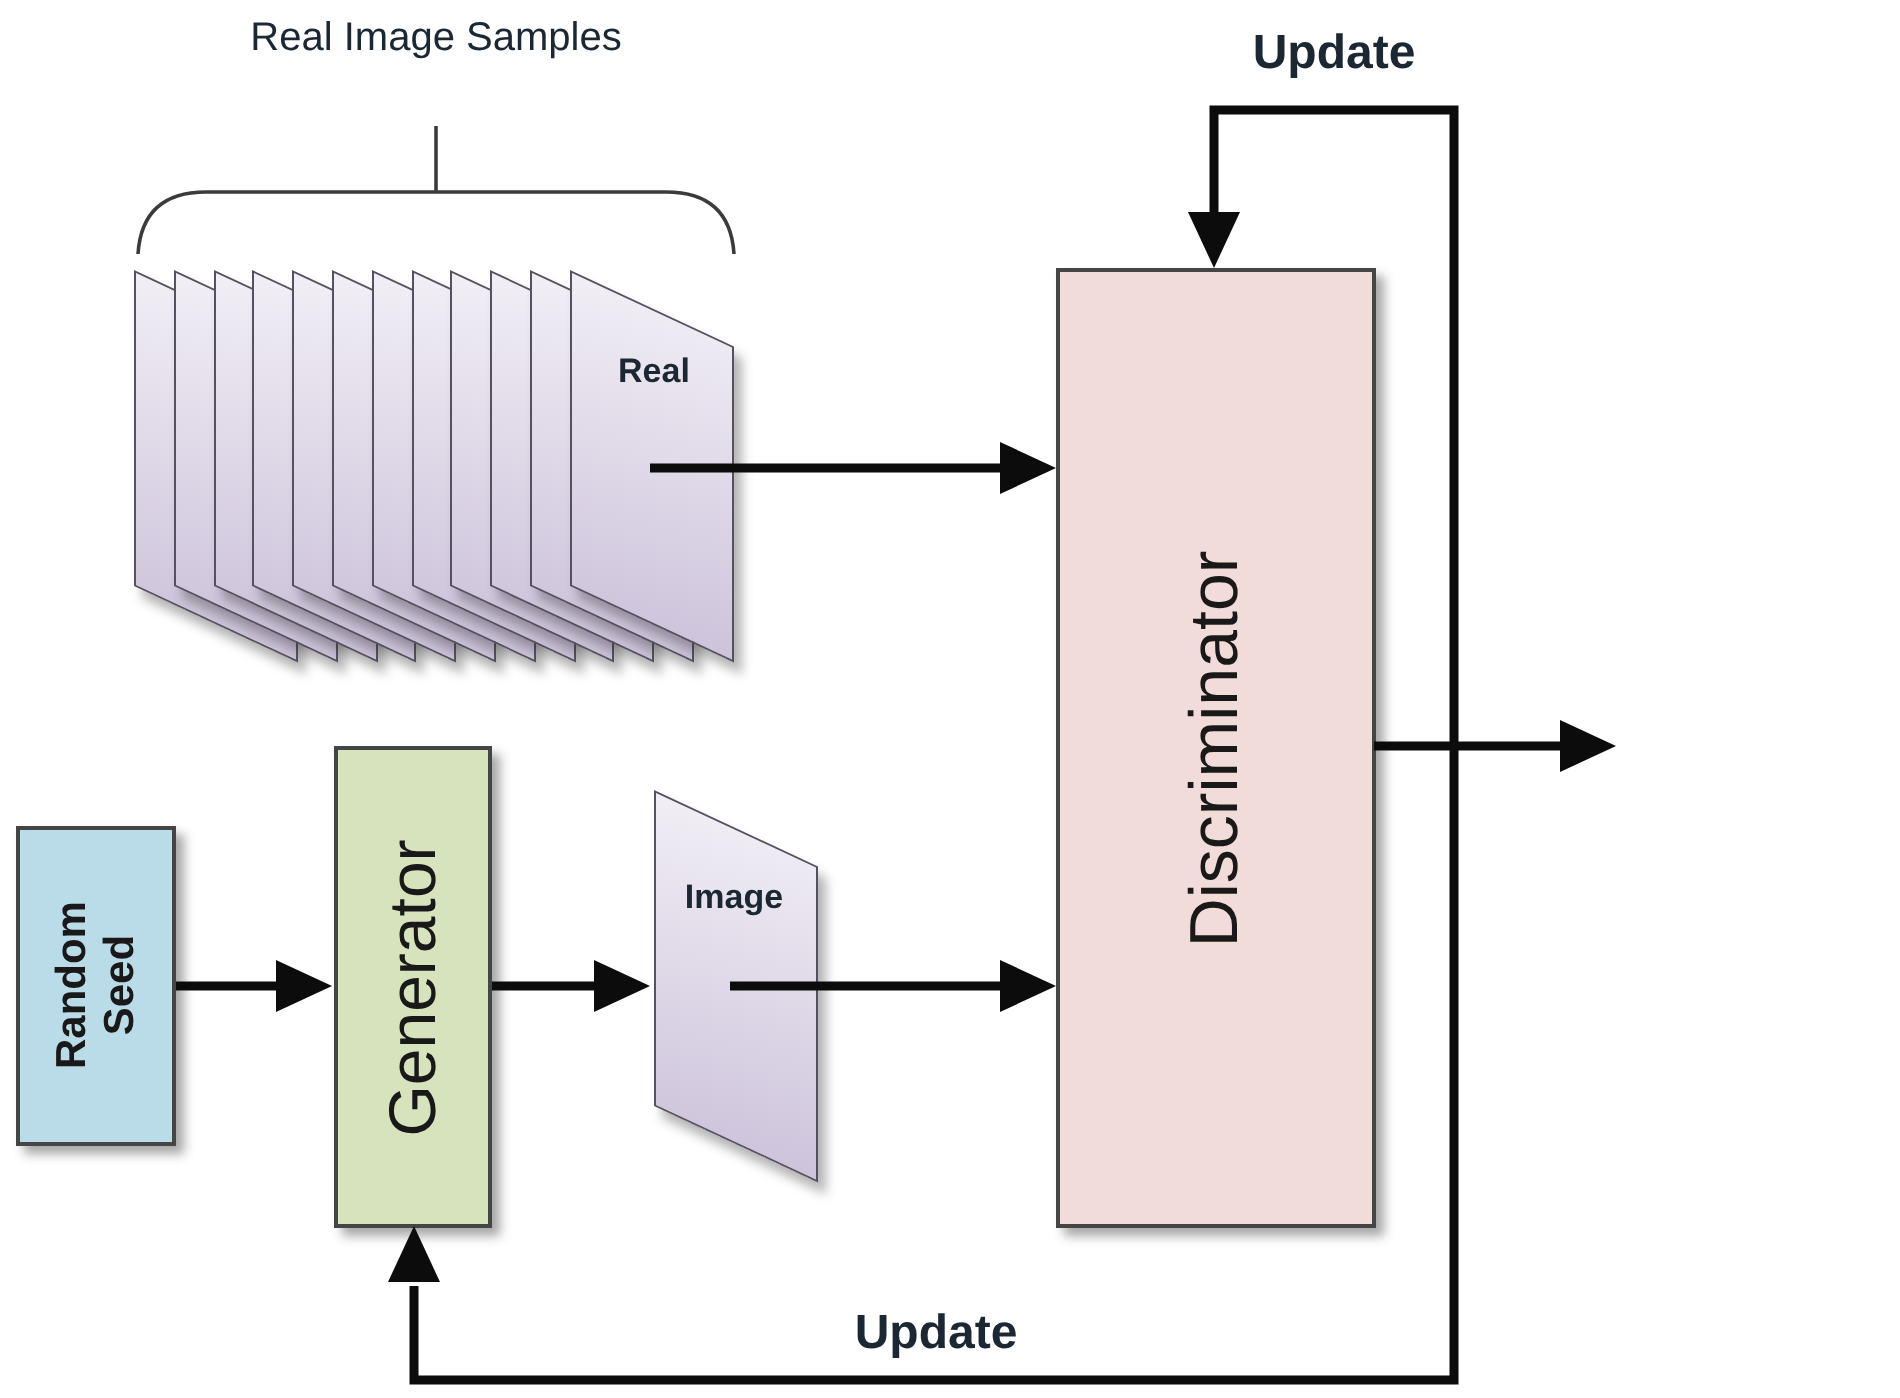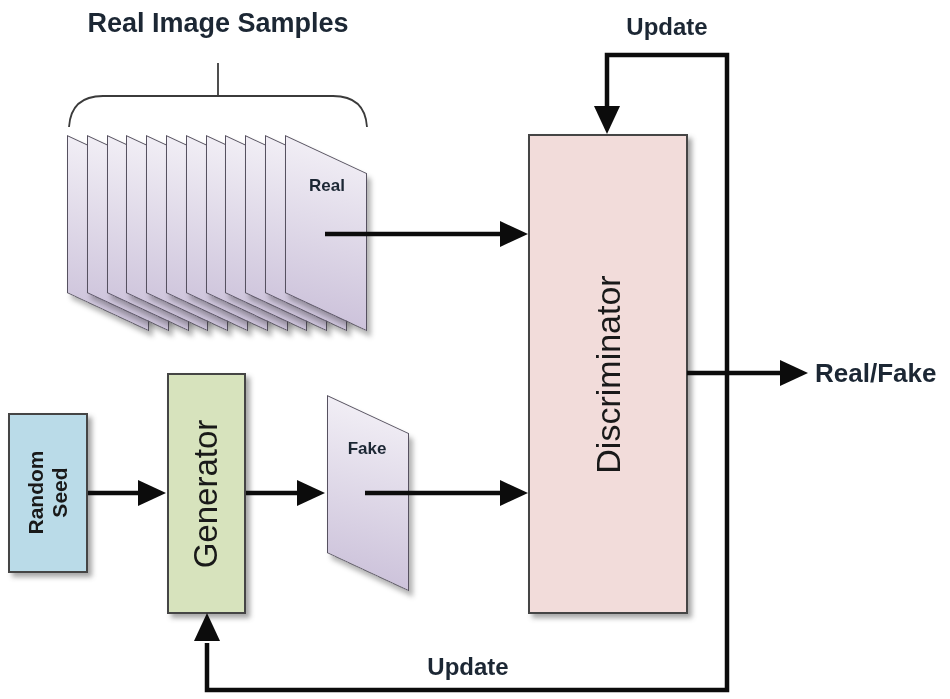--- a/index.html
+++ b/index.html
@@ -16,21 +16,21 @@
     position: absolute;
     left: 0; top: 0;
     z-index: 6;
     color: var(--wire);
     pointer-events: none;
   }
   .txt { position: absolute; z-index: 4; }
   .title {
     left: 84px; top: 8px; width: 268px;
     text-align: center;
-    font-size: 27px; font-weight: 700;
+    font-size: 20px; font-weight: 400;
     color: var(--ink);
     letter-spacing: 0px;
     z-index: 2;
   }
   .update-top   { left: 607px; top: 13px;  width: 120px; text-align: center; font-size: 24px; font-weight: 700; color: var(--ink); }
   .update-bottom{ left: 408px; top: 653px; width: 120px; text-align: center; font-size: 24px; font-weight: 700; color: var(--ink); }
   .output-label { left: 815px; top: 358px; font-size: 26px; font-weight: 700; white-space: nowrap; color: var(--ink); }
 
   
   .node {
@@ -96,41 +96,40 @@
       <div class="card" style="left: 118.8px;"></div>
       <div class="card" style="left: 138.6px;"></div>
       <div class="card" style="left: 158.4px;"></div>
       <div class="card" style="left: 178.2px;"></div>
       <div class="card" style="left: 198px;"></div>
       <div class="card" style="left: 217.8px;"></div>
     </div>
   <div class="card-label real-label">Real</div>
 
   <div class="card fake-card"></div>
-  <div class="card-label fake-label">Fake</div>
+  <div class="card-label fake-label">Image</div>
 
   <div class="node random-seed" style="background-color: rgb(186, 219, 232);">
     <div class="vtext">
         <span>Random Seed</span>
       </div>
   </div>
   <div class="node generator" style="background-color: rgb(215, 227, 189);">
     <div class="vtext">
         <span>Generator</span>
       </div>
   </div>
   <div class="node discriminator" style="background-color: rgb(242, 220, 218);">
     <div class="vtext">
         <span>Discriminator</span>
       </div>
   </div>
 
   <div class="txt update-top">Update</div>
   <div class="txt update-bottom">Update</div>
-  <div class="txt output-label">Real/Fake</div>
 
   <svg class="wires" width="950" height="699" viewBox="0 0 950 699">
 
     <g stroke="#3b3b3b" stroke-width="1.8" fill="none">
       <path d="M 69 127 Q 71 96 103 96 L 333 96 Q 365 96 367 127"></path>
       <path d="M 218 63 L 218 96"></path>
     </g>
 
     <g stroke="currentColor" stroke-width="4.5" fill="none">
 

